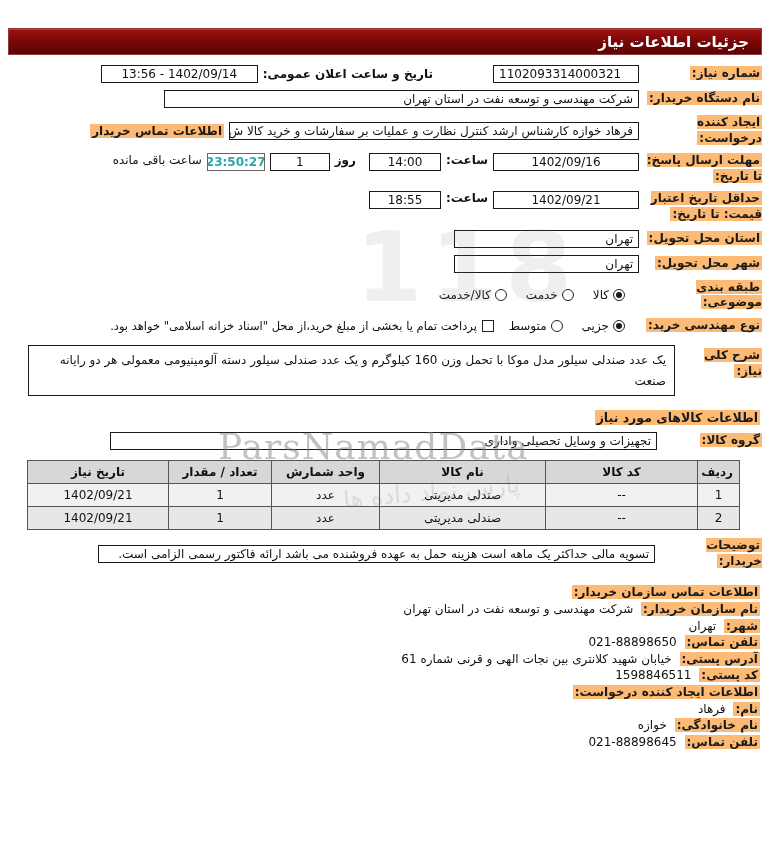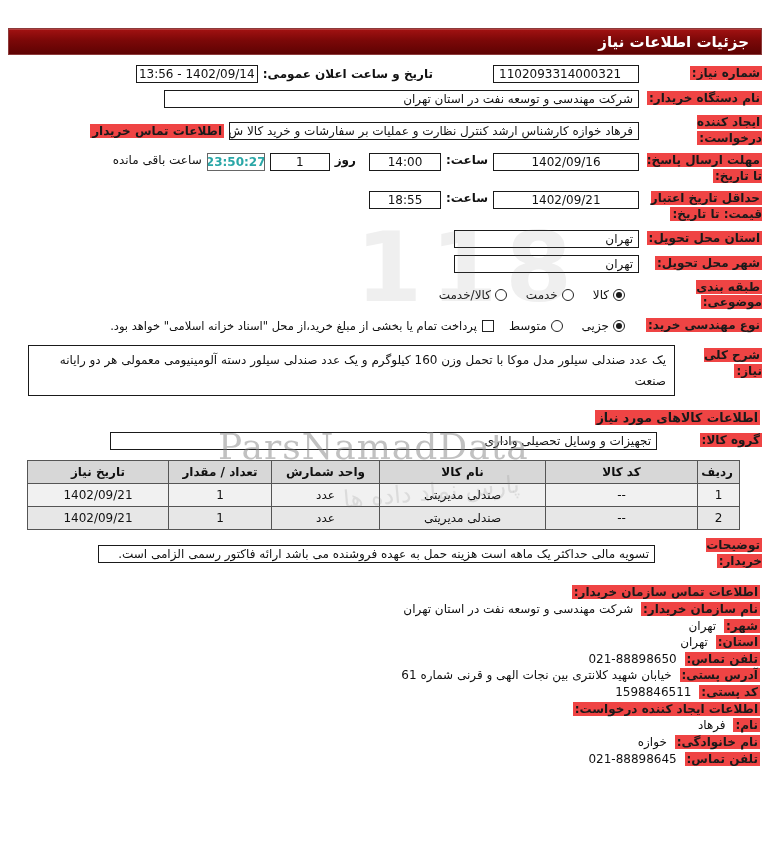--- a/index.html
+++ b/index.html
@@ -25,29 +25,29 @@
     padding: 0 12px;
     color: #fff; font-weight: bold; font-size: 15px;
   }
 
   
   .row { display: flex; align-items: center; margin: 7px 8px; gap: 5px; }
   .row.top { align-items: flex-start; }
   .lblcol { width: 118px; min-width: 118px; text-align: right; line-height: 1.3; }
   .lblcol.narrow { width: 82px; min-width: 82px; }
   .lblcol.mid { width: 102px; min-width: 102px; }
-  .hl { background: #ef4444; font-weight: bold; padding: 0 2px; color: #1a1a1a; }
+  .hl { background: #fdba74; font-weight: bold; padding: 0 2px; color: #1a1a1a; }
   .plain { font-weight: bold; }
   .box {
     border: 1px solid #1a1a1a; background: #fff;
     min-height: 18px; display: flex; align-items: center;
     padding: 1px 5px; overflow: hidden; white-space: nowrap;
   }
   .ltr { direction: ltr; unicode-bidi: embed; }
-  .w146 { width: 146px; } .w150 { width: 122px; } .w72 { width: 72px; }
+  .w146 { width: 146px; } .w150 { width: 157px; } .w72 { width: 72px; }
   .w60  { width: 60px;  } .w58  { width: 58px;  } .w185 { width: 185px; }
   .w410 { width: 410px; } .w475 { width: 475px; }
   .w557 { width: 557px; }
   .gap55 { margin-right: 55px; }
   .countdown { color: #2aa7a7; font-weight: bold; justify-content: center; border-color: #666; }
 
   
   .opt { display: flex; align-items: center; gap: 4px; margin-right: 14px; }
   .radio {
     width: 12px; height: 12px; min-width: 12px;
@@ -262,24 +262,20 @@
     <div class="cline"><span class="hl">اطلاعات تماس سازمان خریدار:</span></div>
     <div class="cline">
       <span class="hl">نام سازمان خریدار:</span>
       <span class="val">شرکت مهندسی و توسعه نفت در استان تهران</span>
     </div>
     <div class="cline">
       <span class="hl">شهر:</span>
       <span class="val">تهران</span>
     </div>
     <div class="cline">
-      <span class="hl">استان:</span>
-      <span class="val">تهران</span>
-    </div>
-    <div class="cline">
       <span class="hl">تلفن تماس:</span>
       <span class="val ltr">021-88898650</span>
     </div>
     <div class="cline">
       <span class="hl">آدرس پستی:</span>
       <span class="val">خیابان شهید کلانتری بین نجات الهی و قرنی شماره 61</span>
     </div>
     <div class="cline">
       <span class="hl">کد پستی:</span>
       <span class="val ltr">1598846511</span>

